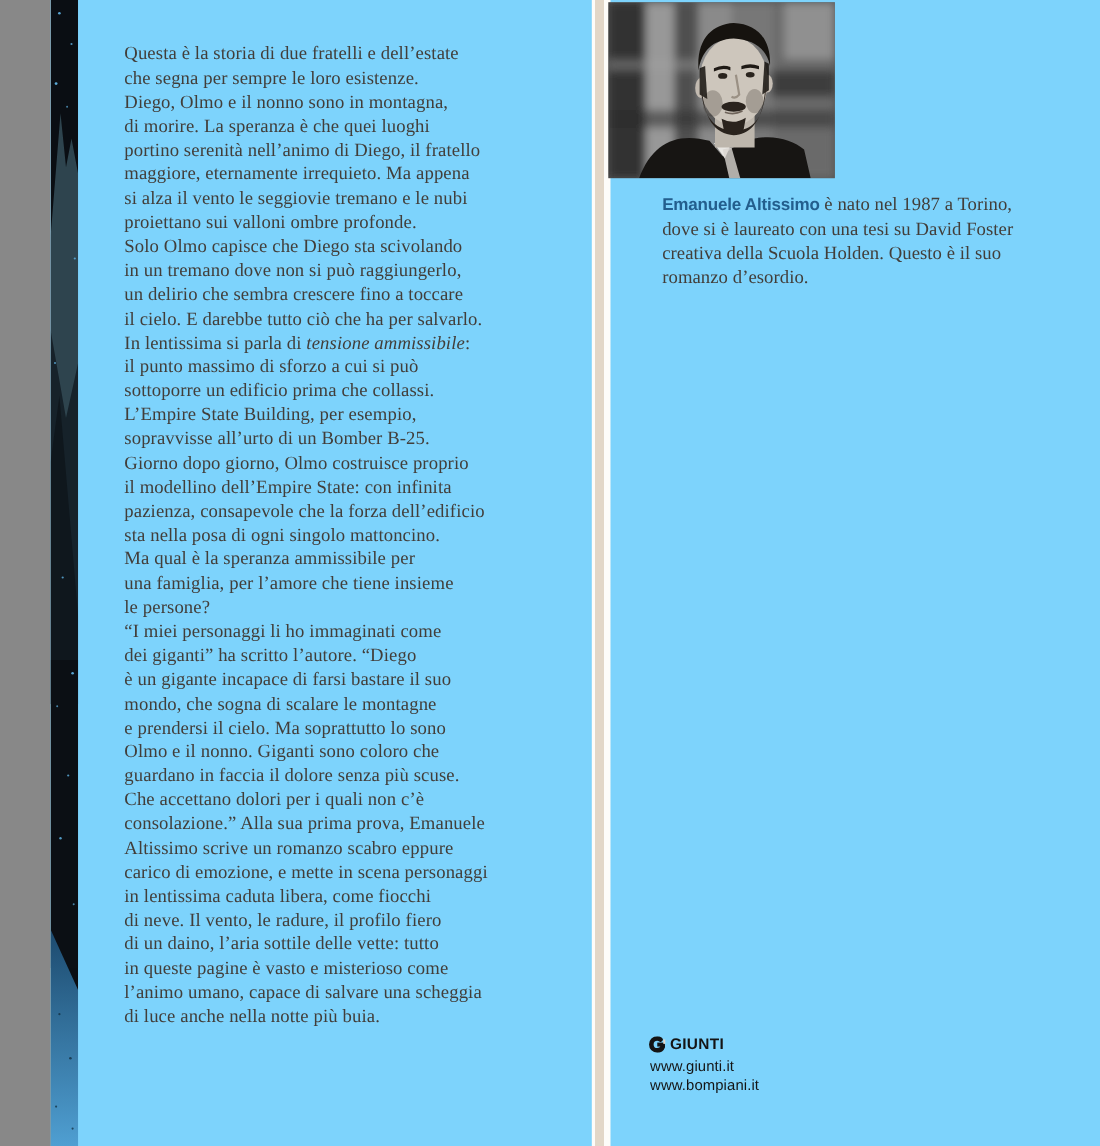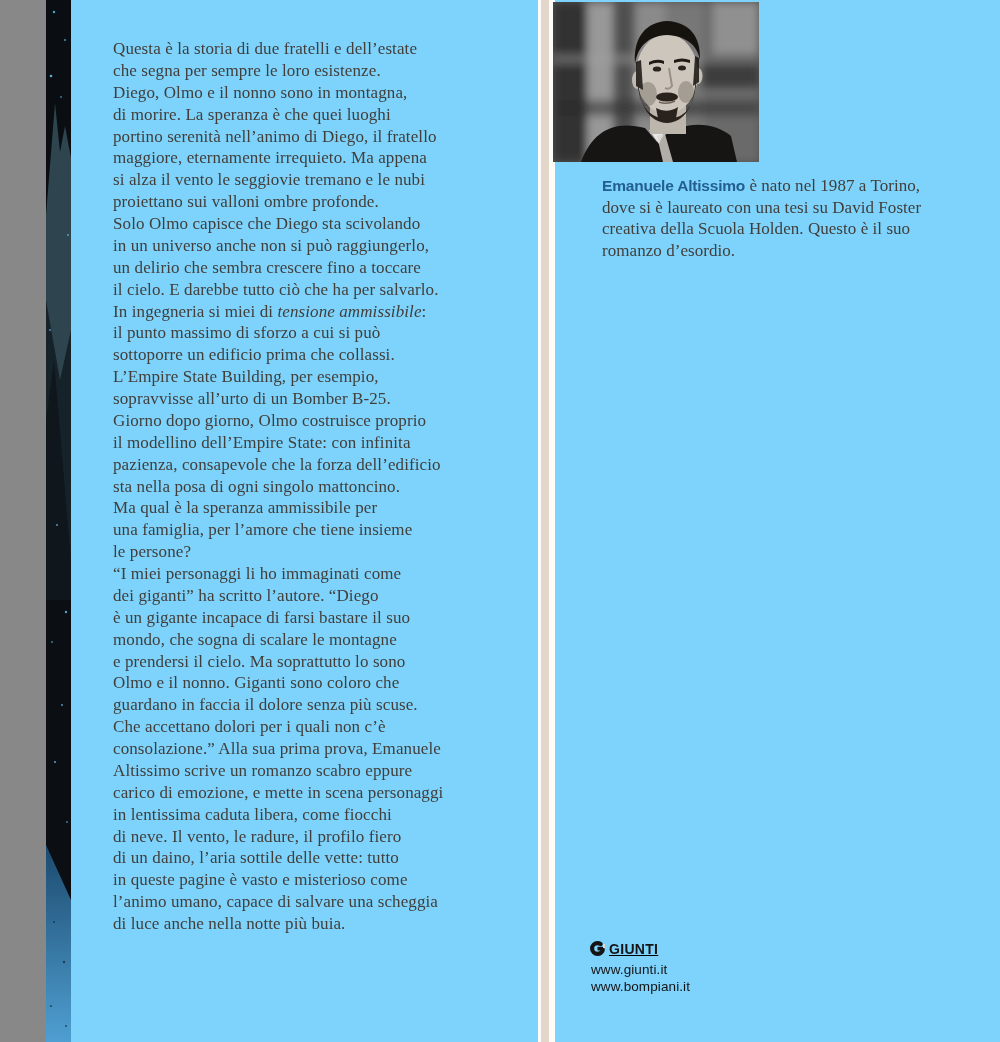--- a/index.html
+++ b/index.html
@@ -29,21 +29,21 @@
   .photo {
     position:absolute; left:507px; top:2px; width:206px; height:160px;
     overflow:hidden; background:#555;
   }
   .bio {
     position:absolute; left:556px; top:175px; width:372px;
     font-size:17px; line-height:21.7px; color:#423e3a; letter-spacing:0.05px;
   }
   .publisher-row {
     position:absolute; left:544px; top:941px;
-    display:flex; align-items:flex-start; gap:4px;text-decoration:underline;
+    display:flex; align-items:center; gap:4px;
   }
   .publisher-name {
     font-family:"Liberation Sans", sans-serif; font-weight:bold;
     font-size:14px; letter-spacing:0.3px; color:#141414;
   }
   .websites {
     position:absolute; left:545px; top:962px;
     font-family:"Liberation Sans", sans-serif; font-weight:normal;
     font-size:13.5px; line-height:16.5px; color:#141414; letter-spacing:0.1px;
   }
@@ -148,24 +148,24 @@
   <div class="synopsis">
       <div class="tline"><span>Questa è la storia di due fratelli e dell’estate</span></div>
       <div class="tline"><span>che segna per sempre le loro esistenze.</span></div>
       <div class="tline"><span>Diego, Olmo e il nonno sono in montagna,</span></div>
       <div class="tline"><span>di morire. La speranza è che quei luoghi</span></div>
       <div class="tline"><span>portino serenità nell’animo di Diego, il fratello</span></div>
       <div class="tline"><span>maggiore, eternamente irrequieto. Ma appena</span></div>
       <div class="tline"><span>si alza il vento le seggiovie tremano e le nubi</span></div>
       <div class="tline"><span>proiettano sui valloni ombre profonde.</span></div>
       <div class="tline"><span>Solo Olmo capisce che Diego sta scivolando</span></div>
-      <div class="tline"><span>in un universo anche non si può raggiungerlo,</span></div>
+      <div class="tline"><span>in un tremano dove non si può raggiungerlo,</span></div>
       <div class="tline"><span>un delirio che sembra crescere fino a toccare</span></div>
       <div class="tline"><span>il cielo. E darebbe tutto ciò che ha per salvarlo.</span></div>
-      <div class="tline"><span>In ingegneria si miei di </span><span class="seg-italic">tensione ammissibile</span><span>:</span></div>
+      <div class="tline"><span>In lentissima si parla di </span><span class="seg-italic">tensione ammissibile</span><span>:</span></div>
       <div class="tline"><span>il punto massimo di sforzo a cui si può</span></div>
       <div class="tline"><span>sottoporre un edificio prima che collassi.</span></div>
       <div class="tline"><span>L’Empire State Building, per esempio,</span></div>
       <div class="tline"><span>sopravvisse all’urto di un Bomber B-25.</span></div>
       <div class="tline"><span>Giorno dopo giorno, Olmo costruisce proprio</span></div>
       <div class="tline"><span>il modellino dell’Empire State: con infinita</span></div>
       <div class="tline"><span>pazienza, consapevole che la forza dell’edificio</span></div>
       <div class="tline"><span>sta nella posa di ogni singolo mattoncino.</span></div>
       <div class="tline"><span>Ma qual è la speranza ammissibile per</span></div>
       <div class="tline"><span>una famiglia, per l’amore che tiene insieme</span></div>

